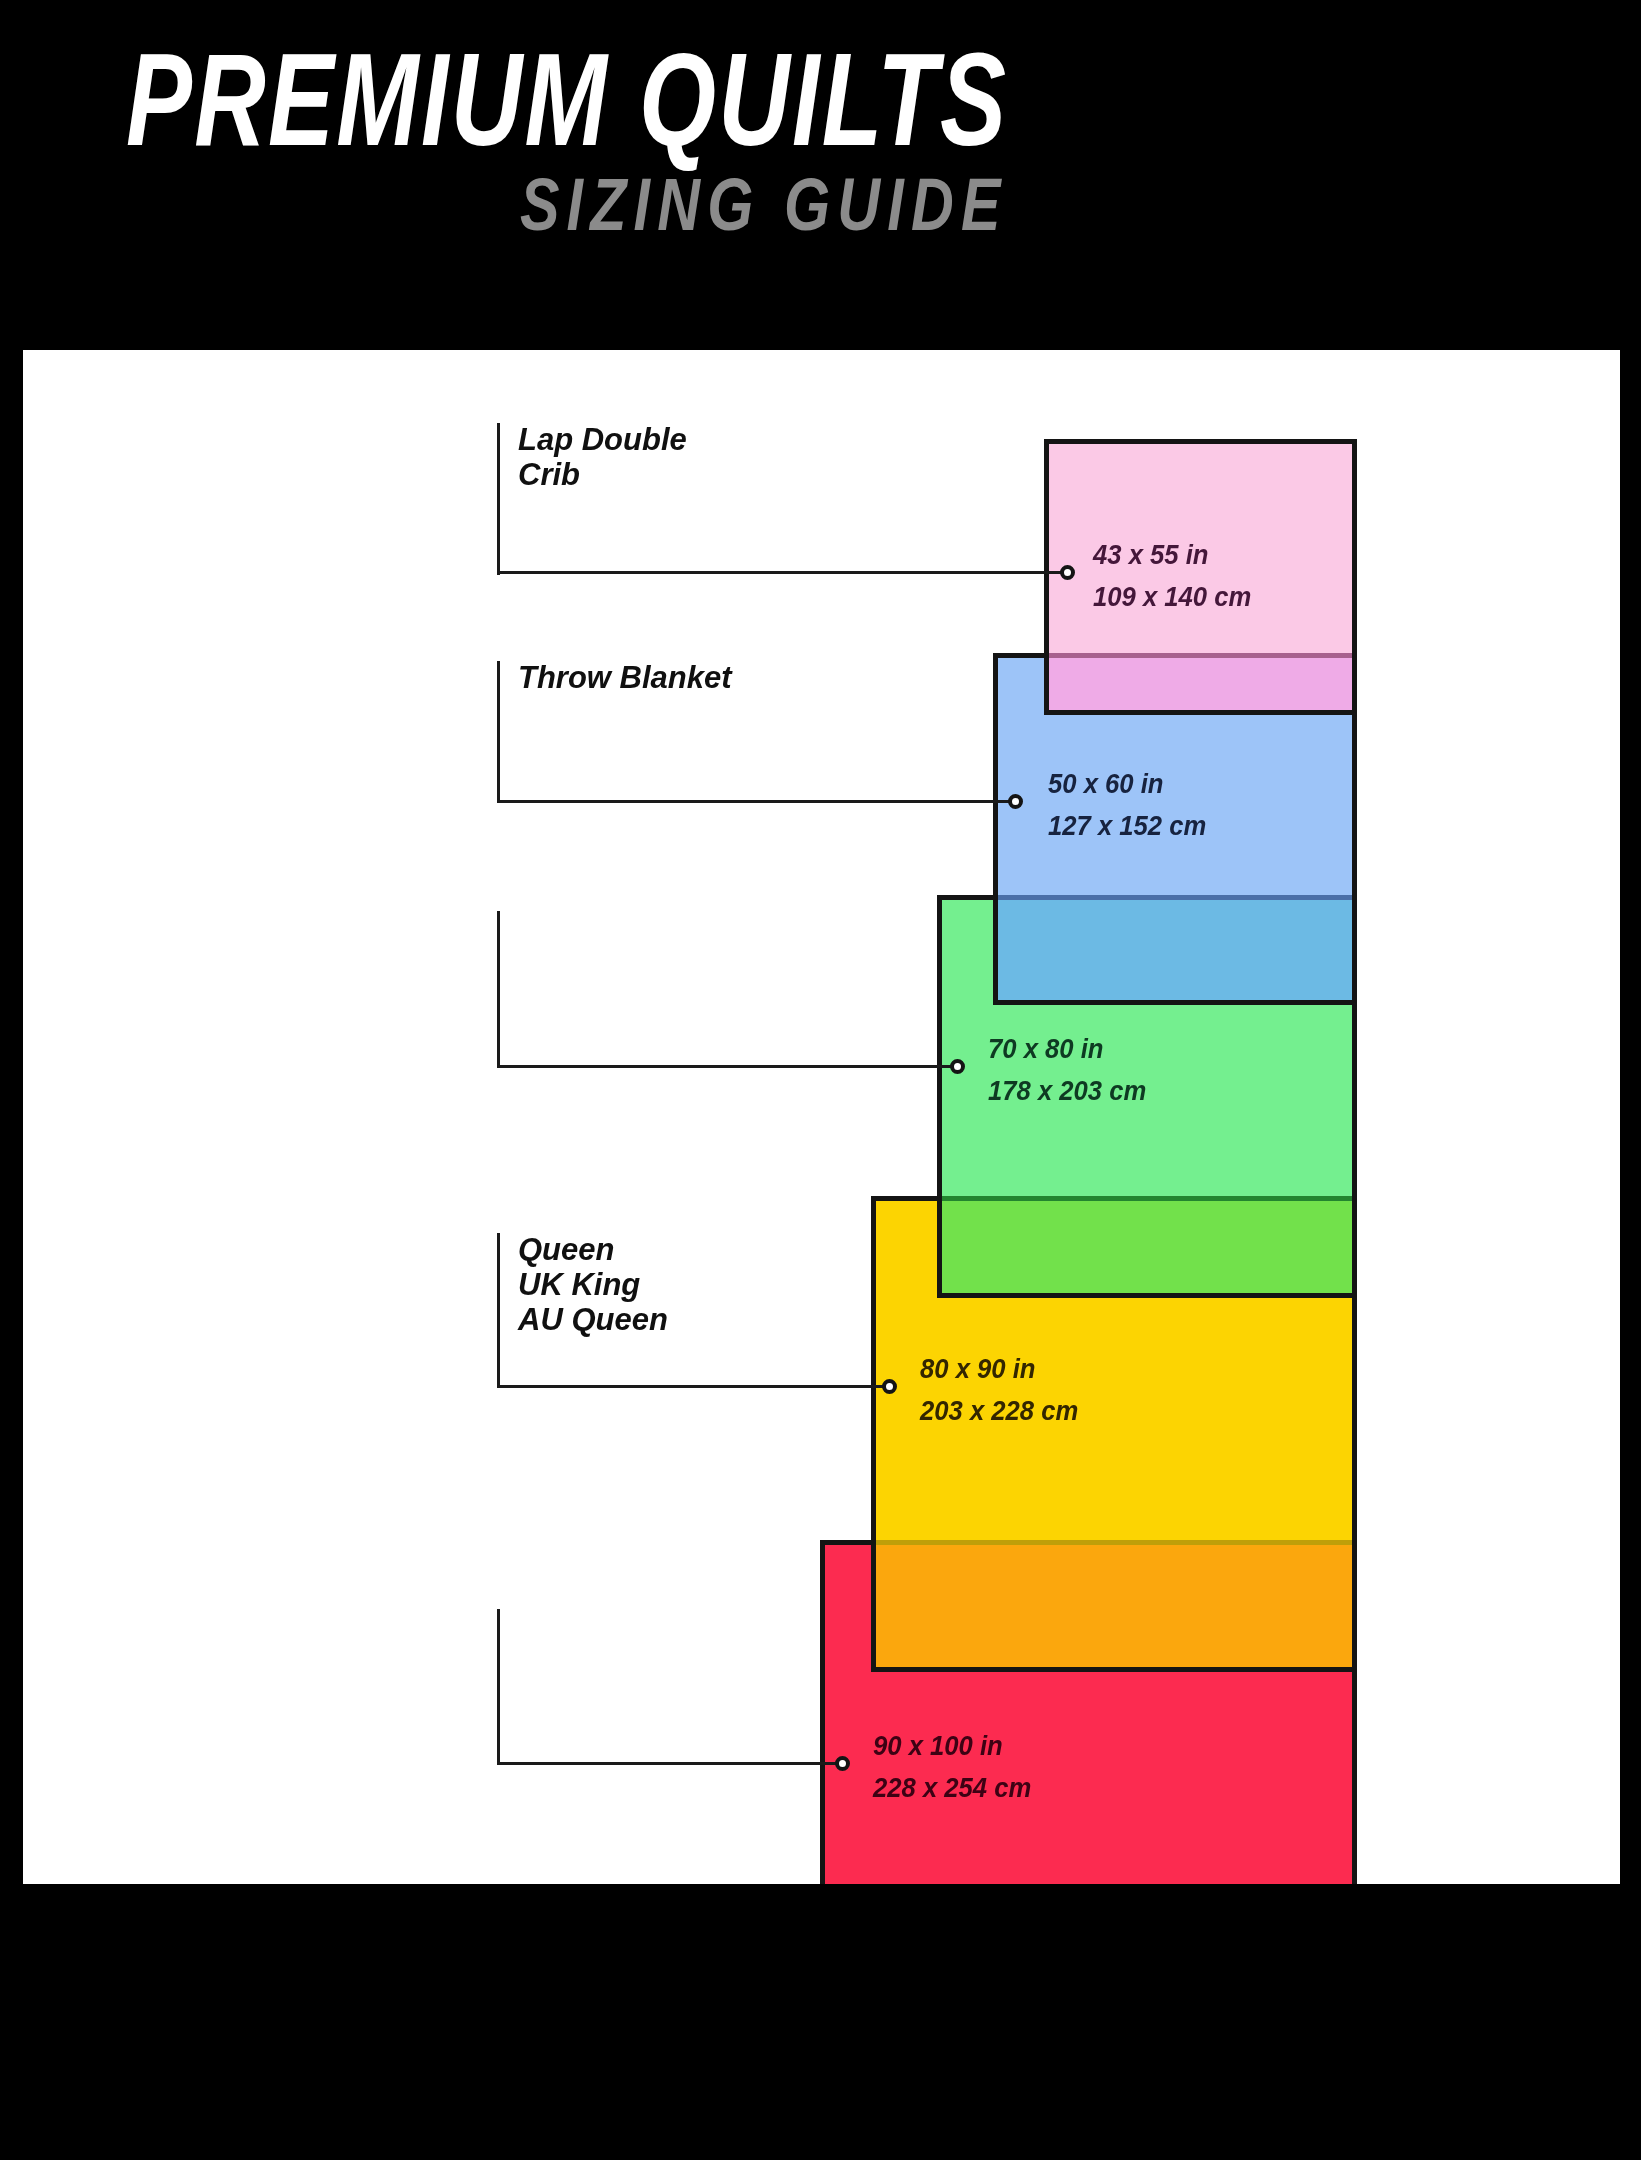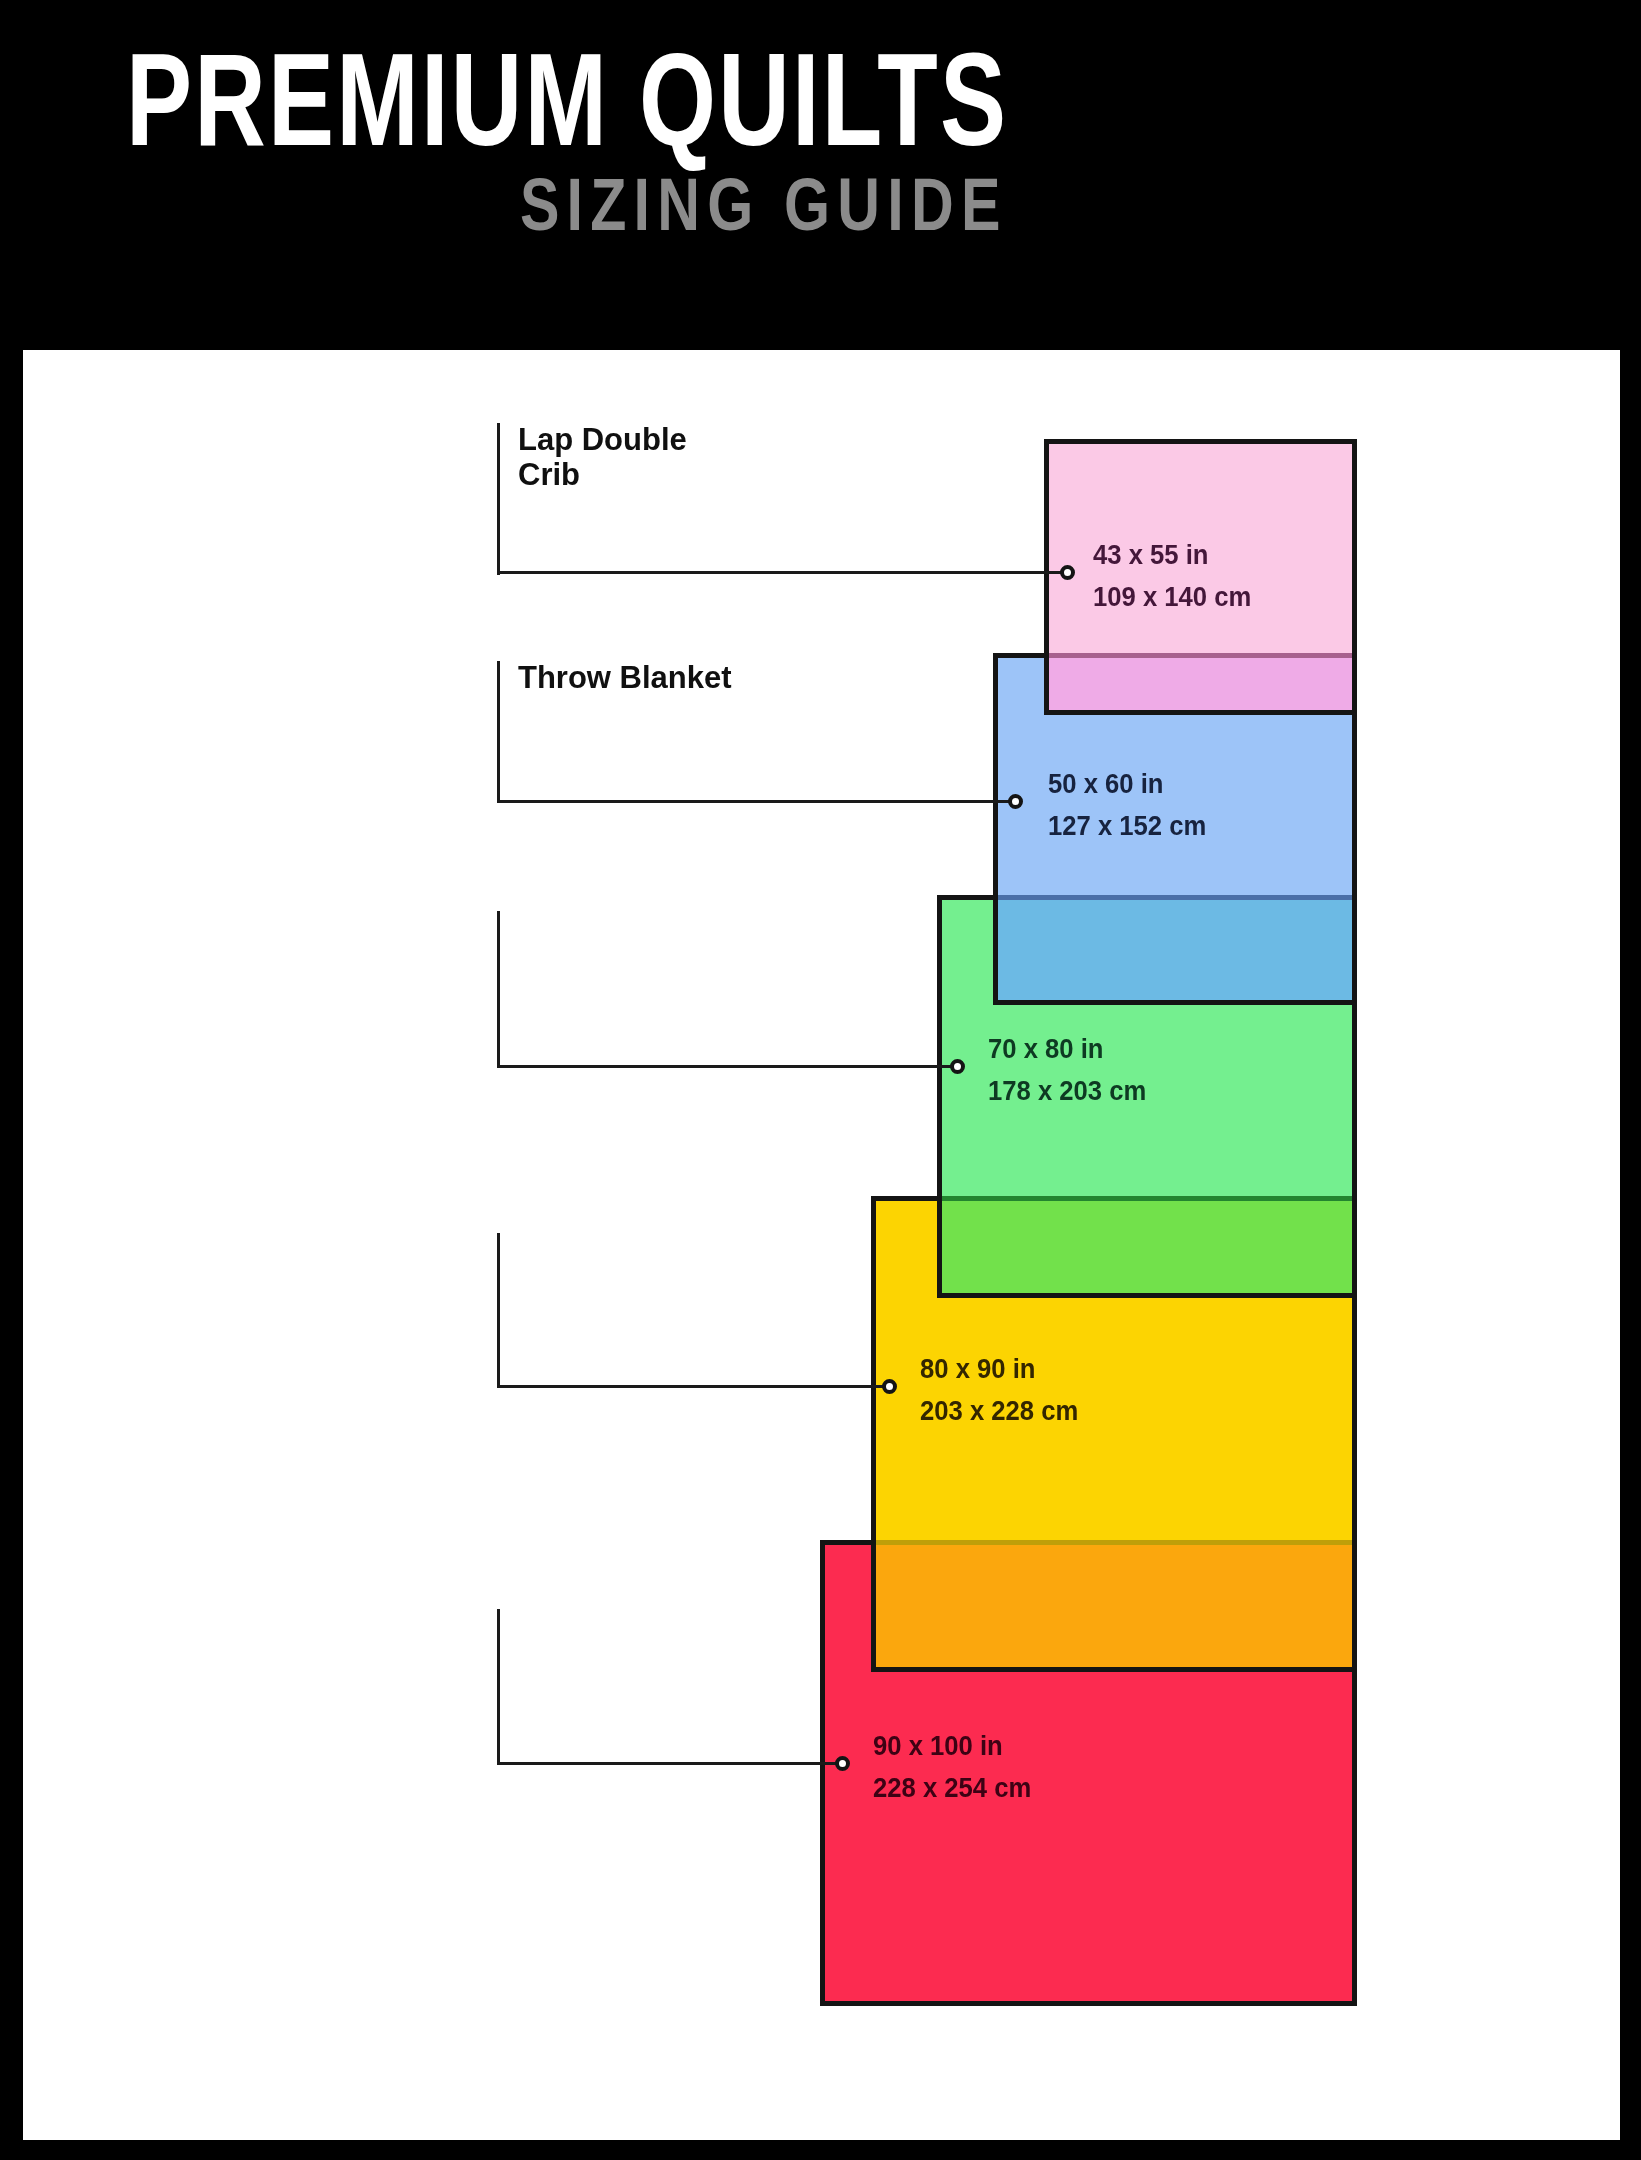--- a/index.html
+++ b/index.html
@@ -1,17 +1,17 @@
 <!DOCTYPE html>
 <html><head>
 <meta charset="utf-8">
 <style>
   html,body{margin:0;padding:0;background:#000;}
-  .stage{position:relative;width:1641px;height:2160px;background:#000;overflow:hidden;
-         font-family:"Liberation Sans",sans-serif;}
+  .stage{position:relative;width:1641px;height:1884px;background:#000;overflow:hidden;
+         font-family:"Liberation Sans",sans-serif;font-style:italic;}
   .panel{position:absolute;left:23px;top:350px;width:1597px;height:1790px;background:#fff;z-index:0;}
 
   .page-title{position:absolute;top:34px;right:633px;margin:0;font-size:132px;line-height:1;
               font-weight:700;letter-spacing:3px;white-space:nowrap;
               transform:scaleX(0.75);transform-origin:100% 0;}
   .page-subtitle{position:absolute;top:168px;right:633px;margin:0;font-size:74px;line-height:1;
               font-weight:700;letter-spacing:9px;white-space:nowrap;
               transform:scaleX(0.80);transform-origin:100% 0;}
 
   .rect{position:absolute;box-sizing:border-box;border:5px solid #141414;}
@@ -84,20 +84,25 @@
   </div>
 
   <div class="vline" style="left:497px;top:911px;width:3px;height:157px;"></div>
   <div class="hline" style="left:497px;top:1065px;width:454px;height:3px;"></div>
   <span class="dot" style="left:950px;top:1059px;"></span>
   <div class="dim" style="left: 988px; top: 1028px; color: rgb(14, 58, 34);">
     <div>70 x 80 in</div>
     <div>178 x 203 cm</div>
   </div>
 
+  <div class="size-label" style="left:518px;top:1232px;">
+    <div>Queen</div>
+    <div>UK King</div>
+    <div>AU Queen</div>
+  </div>
   <div class="vline" style="left:497px;top:1233px;width:3px;height:155px;"></div>
   <div class="hline" style="left:497px;top:1385px;width:386px;height:3px;"></div>
   <span class="dot" style="left:882px;top:1379px;"></span>
   <div class="dim" style="left: 920px; top: 1348px; color: rgb(51, 38, 0);">
     <div>80 x 90 in</div>
     <div>203 x 228 cm</div>
   </div>
 
   <div class="vline" style="left:497px;top:1609px;width:3px;height:156px;"></div>
   <div class="hline" style="left:497px;top:1762px;width:339px;height:3px;"></div>

